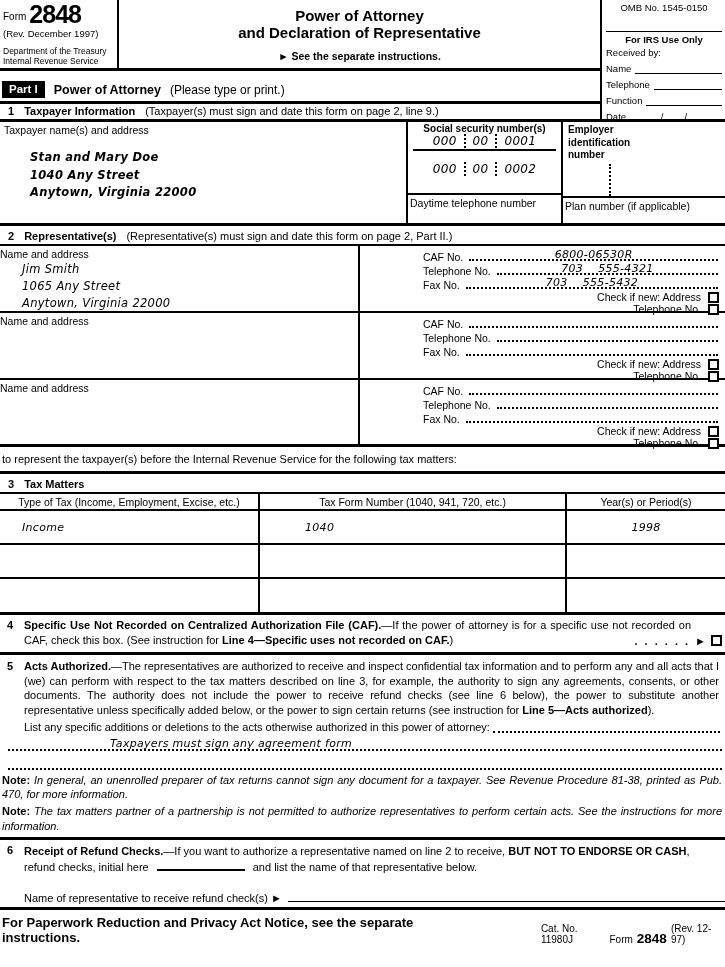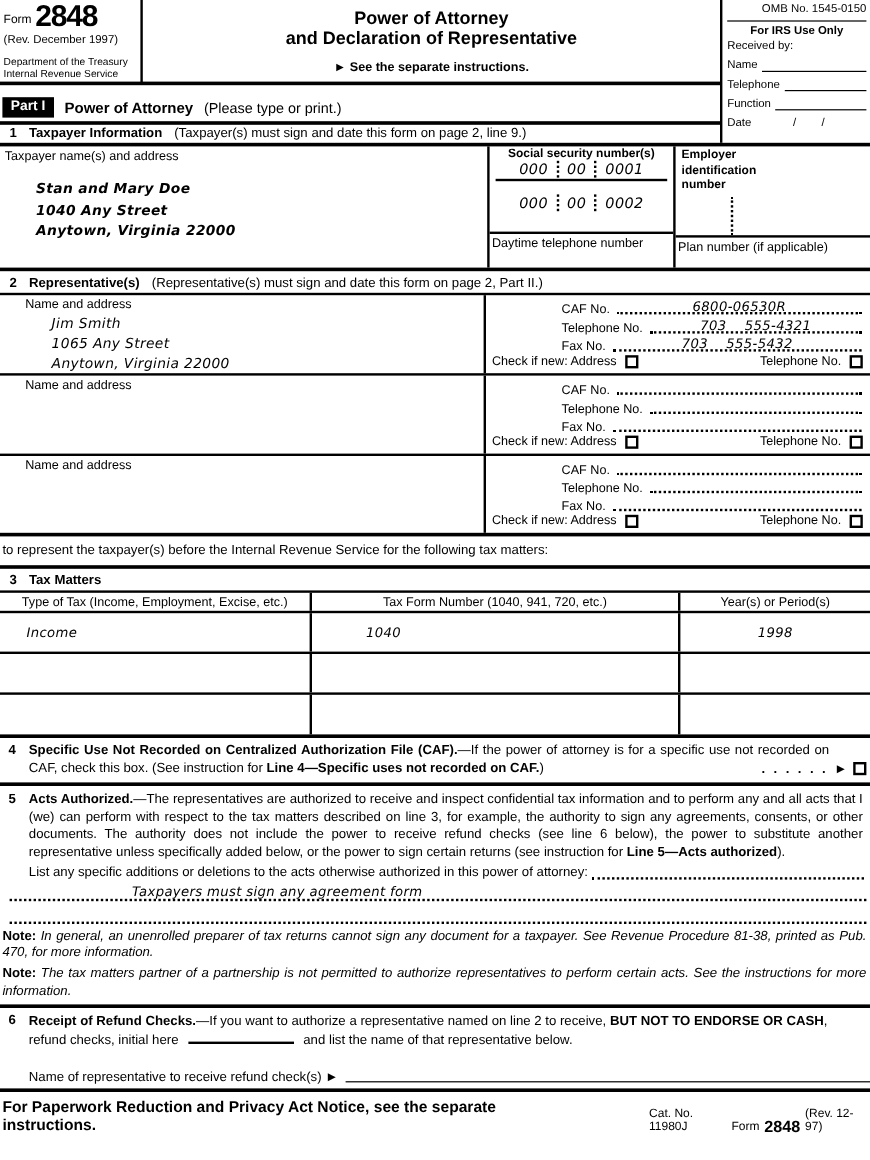--- a/index.html
+++ b/index.html
@@ -28,21 +28,21 @@
   .part1-row { position:absolute; left:2px; top:80px; width:598px; height:19px; display:flex; align-items:center; gap:9px; }
   .part-badge { background:#000; color:#fff; font-weight:bold; font-size:11.5px; padding:2px 7px 3px 7px; }
   .part-title { font-weight:bold; font-size:12.5px; }
   .part-sub { font-size:12px; }
   .hline2 { position:absolute; left:0; top:101px; width:600px; height:2.5px; background:#000; }
   .line1-row { position:absolute; left:8px; top:105px; width:592px; display:flex; gap:10px; align-items:baseline; }
   .ln-num { font-weight:bold; }
   .ln-head { font-weight:bold; }
   .hline3 { position:absolute; left:0; top:119px; width:725px; height:3px; background:#000; }
   .irs-box { position:absolute; left:600px; top:0; width:125px; height:119px; border-left:2px solid #000; font-size:9.5px; padding:2px 3px 0 4px; }
-  .omb { text-align:right; border-bottom:1.5px solid #000; padding-bottom:4px; }
+  .omb { text-align:center; border-bottom:1.5px solid #000; padding-bottom:18px; }
   .irs-title { text-align:center; font-weight:bold; padding:2px 0 1px 0; }
   .irs-recv { margin-top:1px; }
   .irs-row { display:flex; align-items:flex-end; margin-top:5px; }
   .irs-row .uline { flex:1; border-bottom:1.2px solid #000; height:10px; margin-left:4px; }
   .slashes { flex:1; text-align:center; white-space:pre; }
 
   
   .tp { display:flex; height:104px; border-bottom:3px solid #000; }
   .tp-c1 { width:408px; border-right:2px solid #000; padding:2px 4px; font-size:10.5px; }
   .tp-hand { margin:13px 0 0 26px; line-height:17.5px; font-size:11.5px;font-weight:bold; }
@@ -58,28 +58,28 @@
   .ein-label { font-weight:bold; font-size:10px; padding:2px 4px 0 5px; line-height:1.25; width:110px; }
   .ein-dots { width:0; border-left:2px dotted #000; height:36px; margin-left:46px; margin-top:2px; }
 
   .hereby { height:31px; padding:7px 0 0 2px; border-bottom:3px solid #000; }
 
   
   .rep-hdr { height:20px; display:flex; gap:10px; padding:4px 0 0 8px; border-bottom:2px solid #000; align-items:baseline; }
   .rep { display:flex; height:67px; border-bottom:2px solid #000; }
   .rep:nth-of-type(3) { height:68px; }
   .rep-last { border-bottom:3px solid #000; }
-  .rep-l { width:405px; border-right:2px solid #000; padding:2px 21px; font-size:10.5px; }
+  .rep-l { width:360px; border-right:2px solid #000; padding:2px 0; font-size:10.5px; }
   .rep-hand { margin:1px 0 0 22px; line-height:17px; font-size:11.5px; }
   .rep-r { flex:1; padding:3px 5px 0 5px; font-size:10.5px; display:flex; flex-direction:column; }
   .fld { display:flex; align-items:flex-end; height:15.5px; padding-left:58px; }
   .fld-lab { white-space:nowrap; padding-right:3px; }
   .leader { flex:1; border-bottom:2px dotted #000; position:relative; margin:0 2px 2px 3px; height:12px; }
   .leader .hand-val { position:absolute; left:0; right:0; bottom:-2px; text-align:center; font-size:11px; }
-  .chkrow { display:flex; align-items:flex-start; justify-content:space-between; margin-top:auto; margin-bottom:4px; padding-right:1px; }
+  .chkrow { display:flex; align-items:flex-end; justify-content:space-between; margin-top:auto; margin-bottom:4px; padding-right:1px;flex-direction:column; }
   .chkgrp { display:flex; align-items:center; gap:7px; }
 
   .represent { height:27px; padding:6px 0 0 2px; border-bottom:3px solid #000; }
 
   
   .tm-hdr { height:20px; padding:4px 0 0 8px; display:flex; gap:10px; border-bottom:2px solid #000; align-items:baseline; }
   .ttbl { border-bottom:3px solid #000; }
   .thead { display:flex; height:17px; border-bottom:2.5px solid #000; font-size:10.5px; align-items:center; text-align:center; }
   .tc1 { width:260px; border-right:2px solid #000; height:100%; display:flex; align-items:center; justify-content:center; }
   .tc2 { width:307px; border-right:2px solid #000; height:100%; display:flex; align-items:center; }

